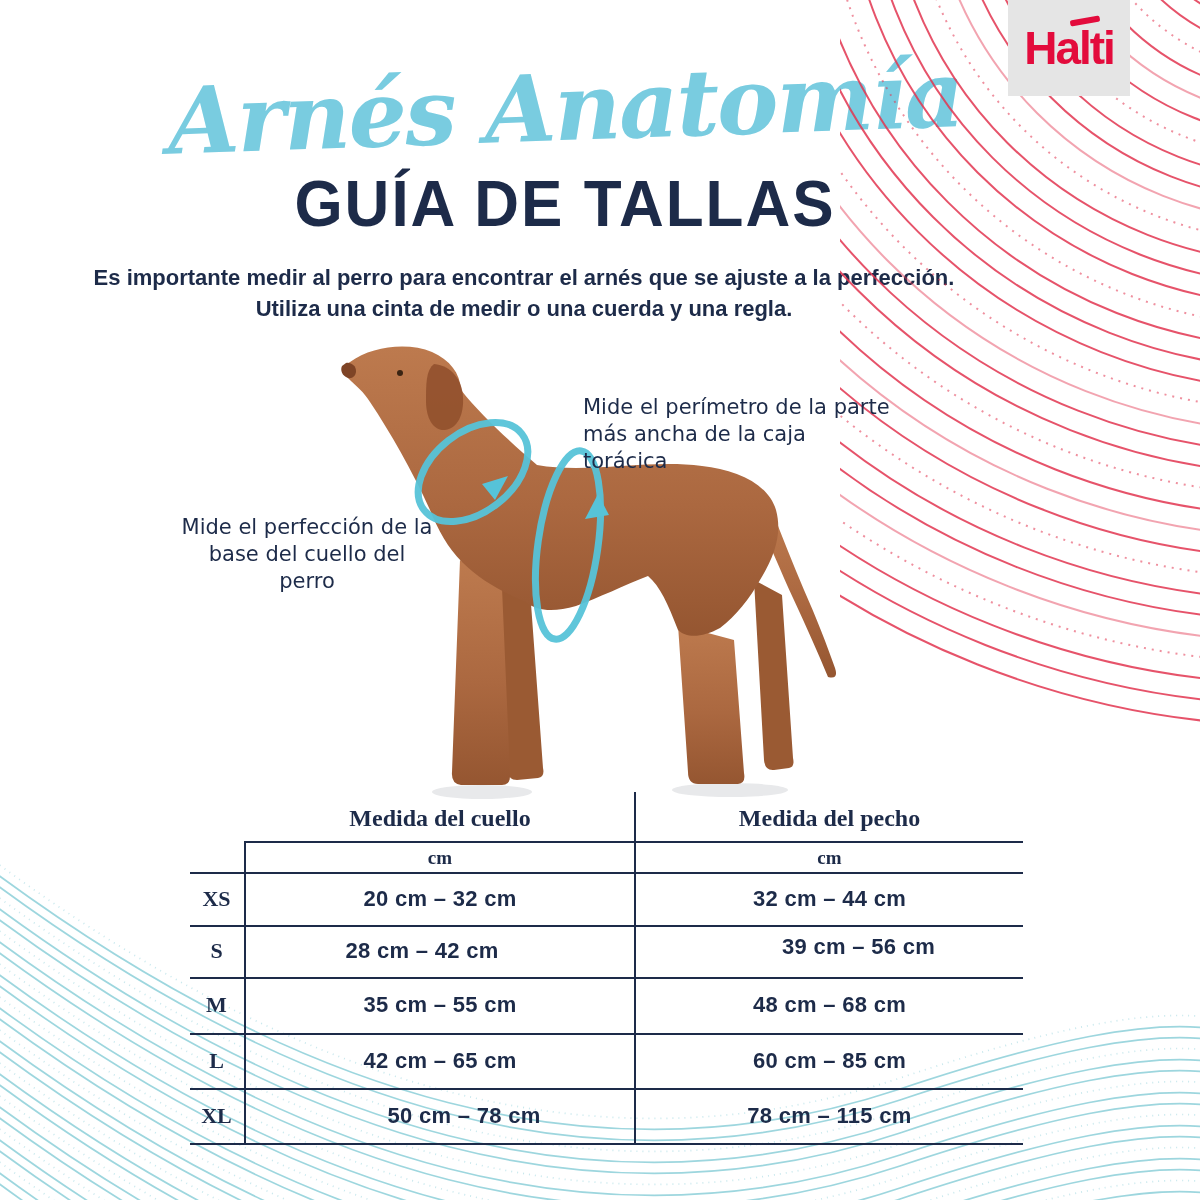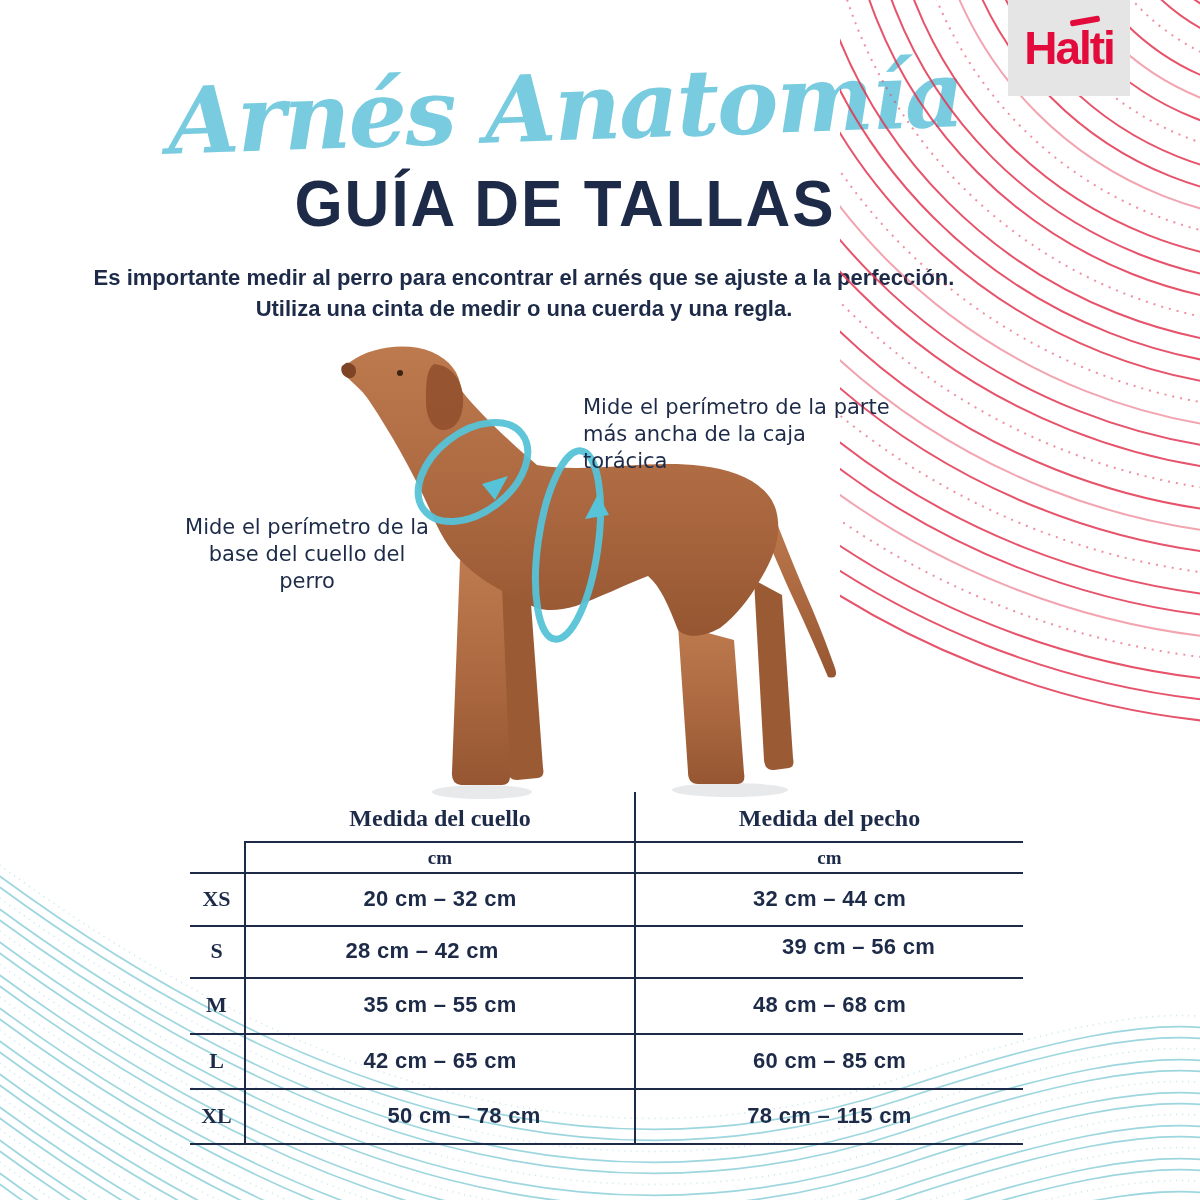--- a/index.html
+++ b/index.html
@@ -180,21 +180,21 @@
       <ellipse rx="30" ry="95" fill="none" stroke="#56c3d8" stroke-width="7" stroke-linecap="round" opacity="0.95"></ellipse>
     </g>
     <path d="M 268 154 L 255 179 L 279 175 Z" fill="#56c3d8"></path>
   </svg>
 
   <div class="abs ann ann-chest">
     <div>Mide el perímetro de la parte</div>
     <div>más ancha de la caja torácica</div>
   </div>
   <div class="abs ann ann-neck">
-    <div>Mide el perímetro de la</div>
+    <div>Mide el perfección de la</div>
     <div>base del cuello del perro</div>
   </div>
 
   <div class="abs tline" style="left:245px;top:841px;width:778px;height:2px;"></div>
   <div class="abs tline" style="left:190px;top:872px;width:833px;height:2px;"></div>
   <div class="abs tline" style="left:190px;top:925px;width:833px;height:2px;"></div>
   <div class="abs tline" style="left:190px;top:977px;width:833px;height:2px;"></div>
   <div class="abs tline" style="left:190px;top:1033px;width:833px;height:2px;"></div>
   <div class="abs tline" style="left:190px;top:1088px;width:833px;height:2px;"></div>
   <div class="abs tline" style="left:190px;top:1143px;width:833px;height:2px;"></div>

